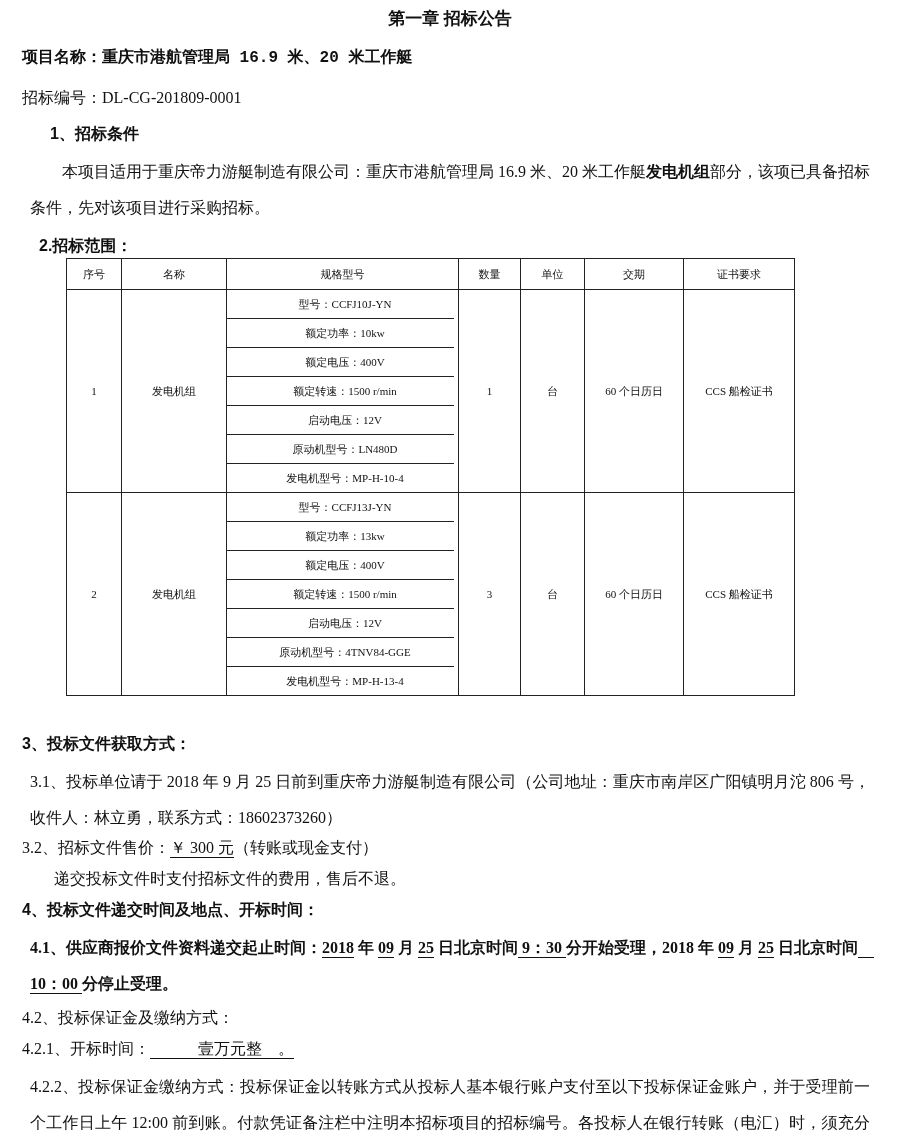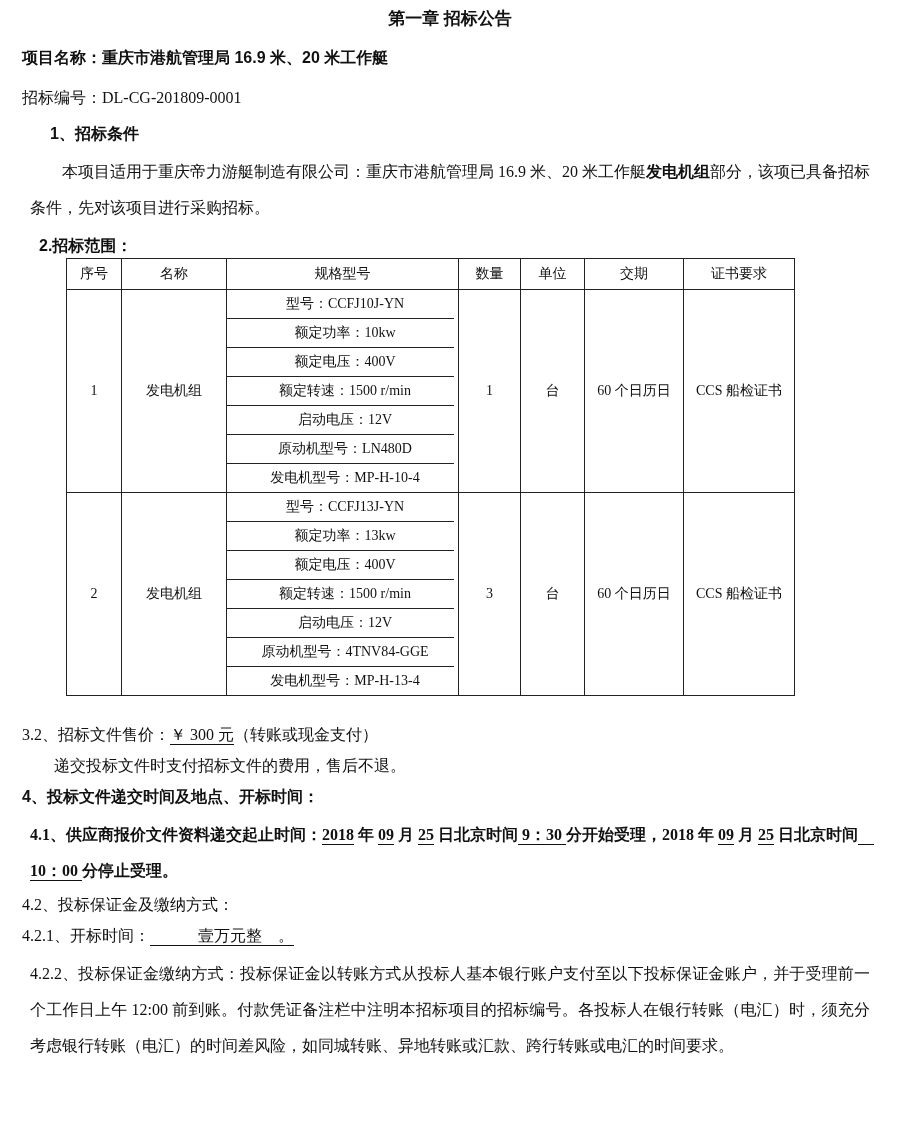--- a/index.html
+++ b/index.html
@@ -8,37 +8,37 @@
     font-family:"Liberation Serif","DejaVu Serif",serif;
     color:#111;
   }
   .doc{padding:6px 22px 0 22px;font-size:16px;border-radius:16px;}
   .title{
     text-align:center;font-weight:bold;font-size:17px;
     font-family:"Liberation Sans","DejaVu Sans",sans-serif;
     line-height:26px;margin:0 0 14px 0;
   }
   .line{line-height:24px;margin:0 0 16px 0;}
-  .proj-line{font-weight:bold;font-family:Liberation Sans, sans-serif;}
+  .proj-line{font-weight:bold;font-family:Liberation Mono, monospace;}
   .num-line{margin-bottom:12px;}
   .sec-head{
     font-weight:bold;font-family:"Liberation Sans","DejaVu Sans",sans-serif;
     line-height:24px;margin:0 0 4px 0;
   }
   .sec-head.ind1{margin-left:28px;}
   .sec-head.ind2{margin-left:17px;margin-bottom:0;}
   .para{line-height:36px;margin:8px;text-align:justify;}
   .para.indent{text-indent:2em;}
   .b{font-weight:bold;font-family:"Liberation Sans","DejaVu Sans",sans-serif;}
   .u{text-decoration:underline;text-underline-offset:4px;}
 
   
   table.scope{
-    border-collapse:collapse;margin:0 0 27px 44px;table-layout:fixed;
-    font-size:14px;
+    border-collapse:collapse;margin:0 0 36px 44px;table-layout:fixed;
+    font-size:11px;
   }
   table.scope th,table.scope td{
     border:1px solid #222;text-align:center;vertical-align:middle;
     font-weight:normal;padding:0;
   }
   table.scope th{height:30px;}
   td.spec-cell{padding:0;text-align:left;}
   .spec-row{
     height:28px;line-height:28px;padding-left:9px;
     border-bottom:1px solid #222;margin-right:4px;
@@ -122,21 +122,23 @@
           <div class="spec-row">发电机型号：MP-H-13-4</div>
         </td>
         <td>3</td>
         <td>台</td>
         <td>60 个日历日</td>
         <td>CCS 船检证书</td>
       </tr>
     </tbody>
   </table>
 
+  <div class="sec-head sec3-head">3、投标文件获取方式：</div>
 
+  <p class="para s31">3.1、投标单位请于 2018 年 9 月 25 日前到重庆帝力游艇制造有限公司（公司地址：重庆市南岸区广阳镇明月沱 806 号，收件人：林立勇，联系方式：18602373260）</p>
 
   <div class="single"><span>3.2、招标文件售价：</span><span class="u">￥ 300 元</span><span>（转账或现金支付）</span></div>
 
   <div class="single note">递交投标文件时支付招标文件的费用，售后不退。</div>
 
   <div class="sec-head sec4-head">4、投标文件递交时间及地点、开标时间：</div>
 
   <p class="para s41"><span>4.1、供应商报价文件资料递交起止时间：</span><span class="u">2018</span><span> 年 </span><span class="u">09</span><span> 月 </span><span class="u">25</span><span> 日北京时间</span><span class="u"> 9：30 </span><span>分开始受理，2018 年 </span><span class="u">09</span><span> 月 </span><span class="u">25</span><span> 日北京时间</span><span class="u">　10：00 </span><span>分停止受理。</span></p>
 
   <div class="single">4.2、投标保证金及缴纳方式：</div>

